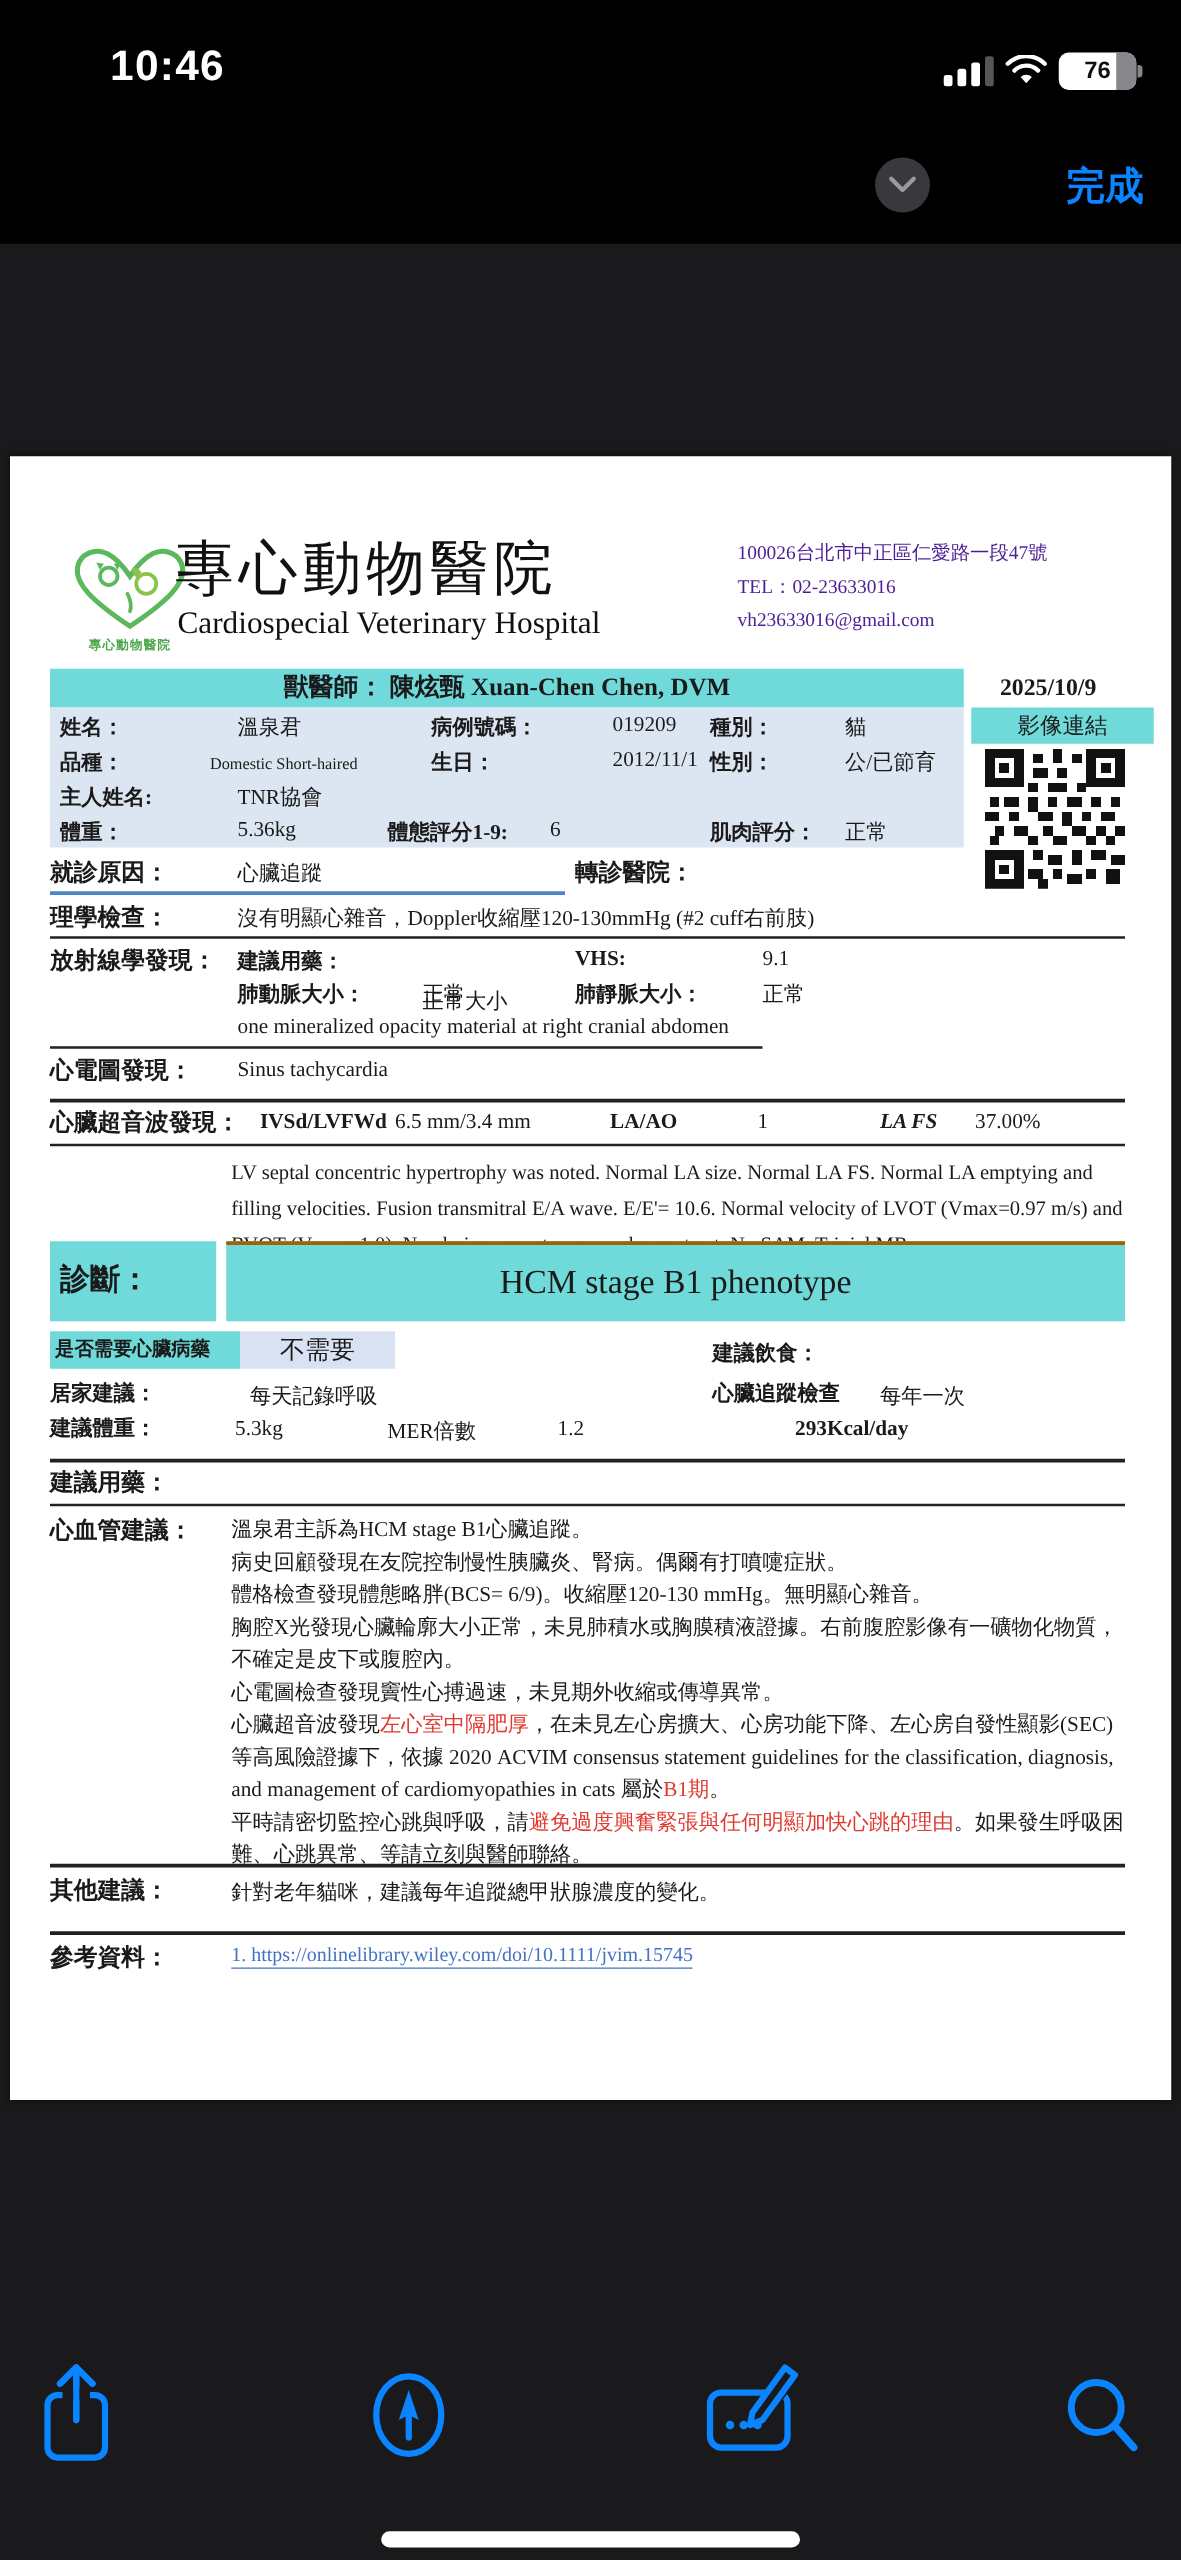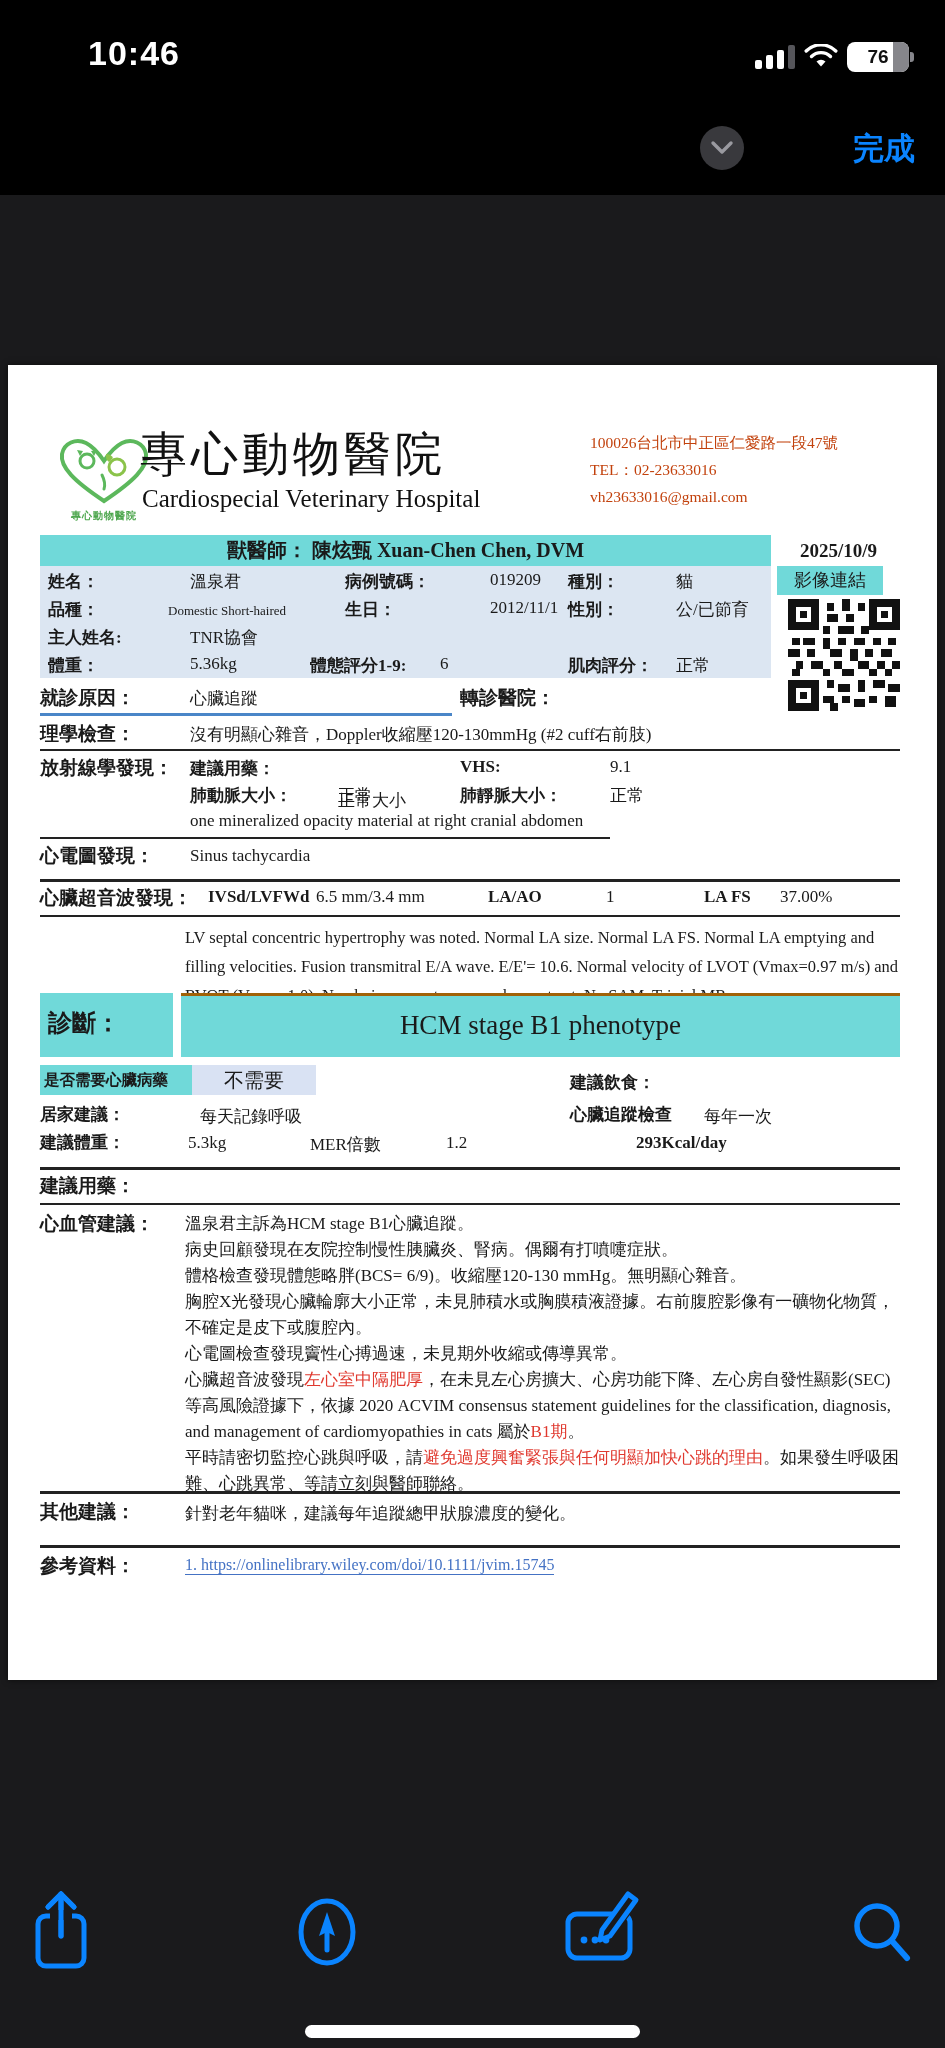--- a/index.html
+++ b/index.html
@@ -35,32 +35,32 @@
   .b { font-weight:700; } .fs16 { font-size:16px; } .fs17 { font-size:17px; }
   .fs19 { font-size:19px; }
 
   
   .logo { position:absolute; left:46px; top:70px; width:100px; height:92px; }
   .logo svg { display:block; }
   .logo-caption { position:absolute; left:2px; top:74px; width:96px; text-align:center;
                   font-size:10px; color:#4ca64c; font-weight:700; letter-spacing:1px; }
   .h-zh { position:absolute; left:132px; top:58px; font-size:47px; letter-spacing:4px; color:#111; }
   .h-en { position:absolute; left:134px; top:120px; font-size:25px; color:#111; }
-  .addr { position:absolute; left:582px; top:64px; font-size:15.5px; line-height:27px; color:#c2410c; }
+  .addr { position:absolute; left:582px; top:64px; font-size:15.5px; line-height:27px; color:#4c1d95; }
 
   
   .teal { background:#70d9d9; }
   .rowblue { background:#dce6f2; }
   .lav { background:#d9e2f3; }
   .vet-band { position:absolute; left:32px; top:170px; width:731px; height:31px; text-align:center;
               font-size:20px; font-weight:700; line-height:31px; }
   .date-cell { position:absolute; left:769px; top:170px; width:123px; height:31px; text-align:center;
                font-size:19px; font-weight:700; line-height:31px; }
   .info-bg { position:absolute; left:32px; top:201px; width:731px; height:112px; }
-  .imglink-cell { position:absolute; left:769px; top:201px; width:106px; height:29px; text-align:center;
+  .imglink-cell { position:absolute; left:769px; top:201px; width:146px; height:29px; text-align:center;
                   font-size:18px; line-height:29px; }
   .qr { position:absolute; left:780px; top:234px; width:112px; height:112px; }
   .rule { position:absolute; left:32px; width:860px; background:#222; }
   .blue-rule { position:absolute; left:32px; width:412px; height:3px; background:#4a86c8; }
 
   .diag-left { position:absolute; left:32px; top:628px; width:133px; height:64px; }
   .diag-left span { position:absolute; left:8px; top:14px; font-size:24px; font-weight:700; }
   .diag-band { position:absolute; left:173px; top:628px; width:719px; height:64px; border-top:3px solid #a16207;
                text-align:center; font-size:27px; line-height:58px; }
   .medneed-cell { position:absolute; left:32px; top:700px; width:152px; height:30px;
@@ -243,21 +243,21 @@
 
     <div class="abs b fs19" style="left:32px; top:478px;">心電圖發現：</div>
     <div class="abs fs17" style="left:182px; top:481px;">Sinus tachycardia</div>
 
     <div class="rule" style="top:514px; height:3px;"></div>
     <div class="abs b fs19" style="left:32px; top:520px;">心臟超音波發現：</div>
     <div class="abs b fs17" style="left:200px; top:522px;">IVSd/LVFWd</div>
     <div class="abs fs17" style="left:308px; top:522px;">6.5 mm/3.4 mm</div>
     <div class="abs b fs17" style="left:480px; top:522px;">LA/AO</div>
     <div class="abs fs17" style="left:598px; top:522px;">1</div>
-    <div class="abs b fs17" style="left:696px; top:522px;">LA FS</div>
+    <div class="abs b fs17" style="left:696px; top:522px;font-style:italic;">LA FS</div>
     <div class="abs fs17" style="left:772px; top:522px;">37.00%</div>
     <div class="rule" style="top:550px; height:2px;"></div>
     <div class="para" style="top:558px; line-height:29px; font-size:16.5px;">LV septal concentric hypertrophy was noted. Normal LA size. Normal LA FS. Normal LA emptying and filling velocities. Fusion transmitral E/A wave. E/E'= 10.6. Normal velocity of LVOT (Vmax=0.97 m/s) and RVOT (Vmax=1.0). No obvious spontaneous echo contrast. No SAM. Trivial MR.</div>
 
     <div class="diag-left teal">
       <span>診斷：</span>
     </div>
     <div class="diag-band teal">HCM stage B1 phenotype</div>
 
     <div class="medneed-cell teal">是否需要心臟病藥</div>

